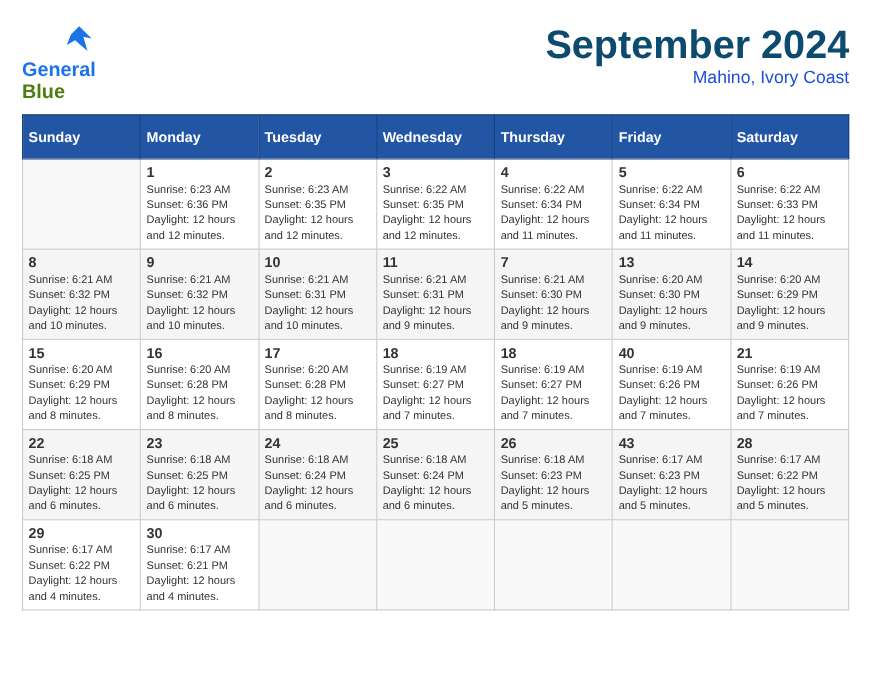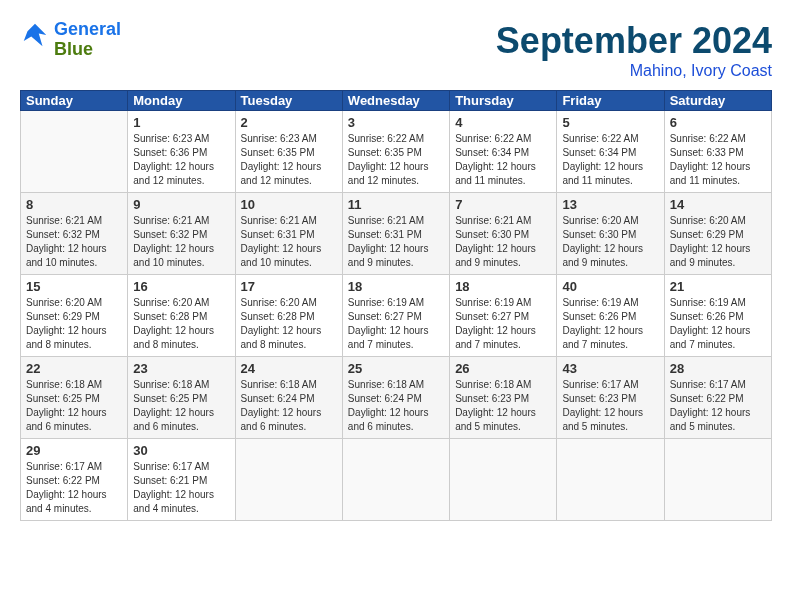--- a/index.html
+++ b/index.html
@@ -11,22 +11,23 @@
       padding: 20px;
     }
     .header {
       display: flex;
       justify-content: space-between;
       align-items: flex-start;
       margin-bottom: 10px;
     }
     .logo {
       display: flex;
-      align-items: flex-start;
+      align-items: flex-end;
       gap: 4px;
+      flex-direction: column;
     }
     .logo-text {
       font-size: 18px;
       font-weight: bold;
       color: #333;
       line-height: 1.1;
     }
     .logo-text span {
       color: #1a73e8;
     }
@@ -48,21 +49,21 @@
     }
     table {
       width: 100%;
       border-collapse: collapse;
       font-size: 11px;
     }
     thead tr th {
       background-color: #2255a4;
       color: #fff;
       text-align: left;
-      padding: 2px 5px;
+      padding: 12px 5px;
       font-size: 13px;
       font-weight: bold;
       border: 1px solid #1a4080;
     }
     tbody tr td {
       border: 1px solid #ccc;
       vertical-align: top;
       padding: 4px 5px;
       height: 80px;
       color: #333;

